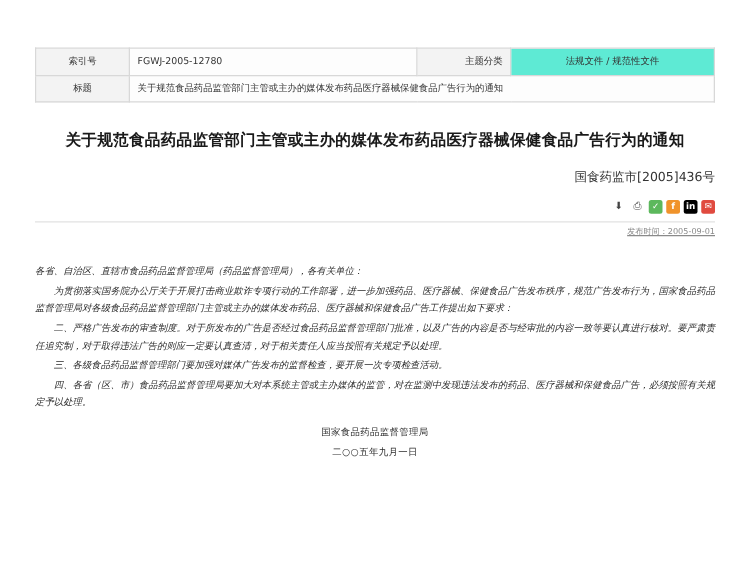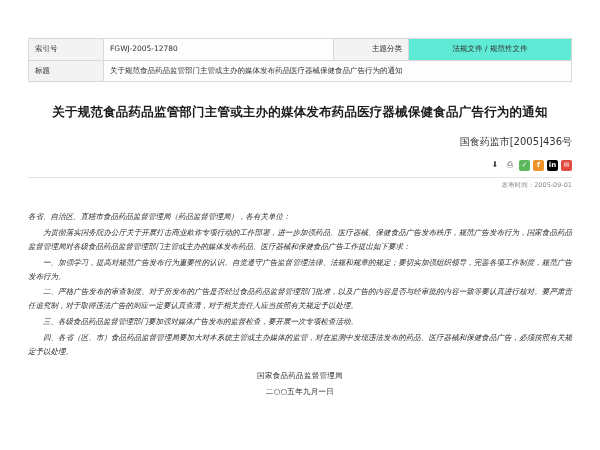--- a/index.html
+++ b/index.html
@@ -32,20 +32,21 @@
     border: 1px solid #d8d8d8;
     font-size: 7.5px;
     line-height: 1.4;
     padding: 5px 6px;
     vertical-align: middle;
     color: #333;
   }
   td.lbl {
     width: 62px;
     background: #f3f3f3;
+    text-align: center;
     color: #444;
   }
   td.val {
     background: #fdfdfd;
   }
   td.lbl2 {
     width: 62px;
     background: #f3f3f3;
     text-align: right;
   }
@@ -113,20 +114,21 @@
   
   .rule {
     border-top: 1px solid #e2e2e2;
     margin-top: 2px;
   }
   .pub-date {
     text-align: right;
     font-size: 6.5px;
     color: #8a8a8a;
     margin-top: 3px;
+    text-decoration: underline;
   }
   
   .body {
     margin-top: 20px;
     font-size: 7.5px;
     line-height: 1.85;
     color: #2b2b2b;
     text-align: justify;
     font-style: italic;
   }
@@ -179,21 +181,20 @@
       <span class="sq red">✉</span>
     </div>
   </div>
 
   <div class="rule"></div>
   <div class="pub-date">发布时间：2005-09-01</div>
 
   <div class="body">
     <p>各省、自治区、直辖市食品药品监督管理局（药品监督管理局），各有关单位：</p>
     <p class="indent">为贯彻落实国务院办公厅关于开展打击商业欺诈专项行动的工作部署，进一步加强药品、医疗器械、保健食品广告发布秩序，规范广告发布行为，国家食品药品监督管理局对各级食品药品监督管理部门主管或主办的媒体发布药品、医疗器械和保健食品广告工作提出如下要求：</p>
-    <p class="indent">一、加强学习，提高对规范广告发布行为重要性的认识。自觉遵守广告监督管理法律、法规和规章的规定；要切实加强组织领导，完善各项工作制度，规范广告发布行为。</p>
     <p class="indent">二、严格广告发布的审查制度。对于所发布的广告是否经过食品药品监督管理部门批准，以及广告的内容是否与经审批的内容一致等要认真进行核对。要严肃责任追究制，对于取得违法广告的则应一定要认真查清，对于相关责任人应当按照有关规定予以处理。</p>
     <p class="indent">三、各级食品药品监督管理部门要加强对媒体广告发布的监督检查，要开展一次专项检查活动。</p>
     <p class="indent">四、各省（区、市）食品药品监督管理局要加大对本系统主管或主办媒体的监管，对在监测中发现违法发布的药品、医疗器械和保健食品广告，必须按照有关规定予以处理。</p>
   </div>
 
   <div class="sig">
     <div>国家食品药品监督管理局</div>
     <div>二○○五年九月一日</div>
   </div>
 

